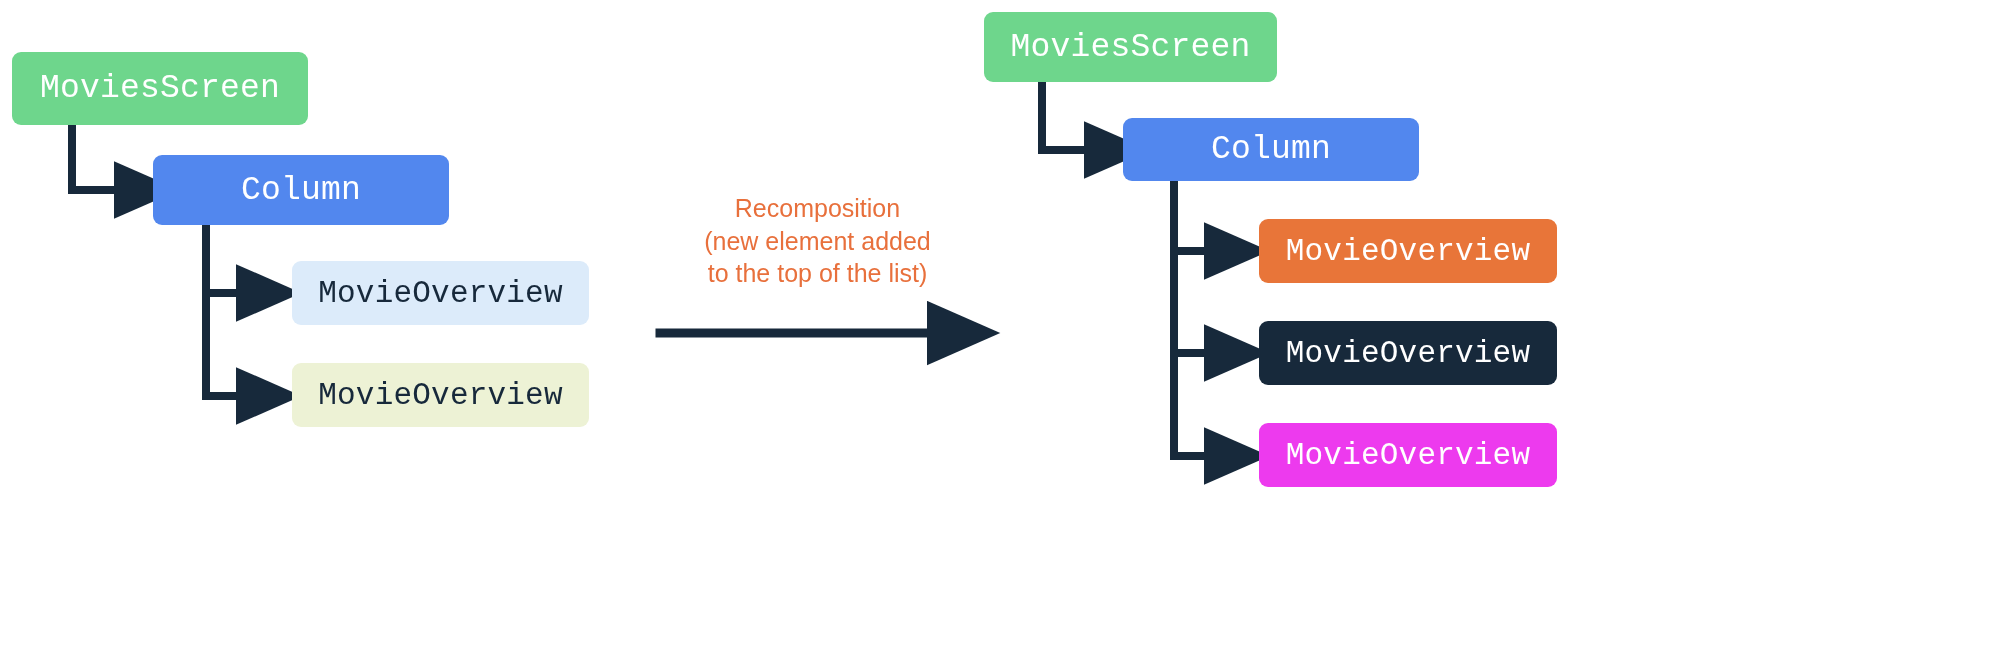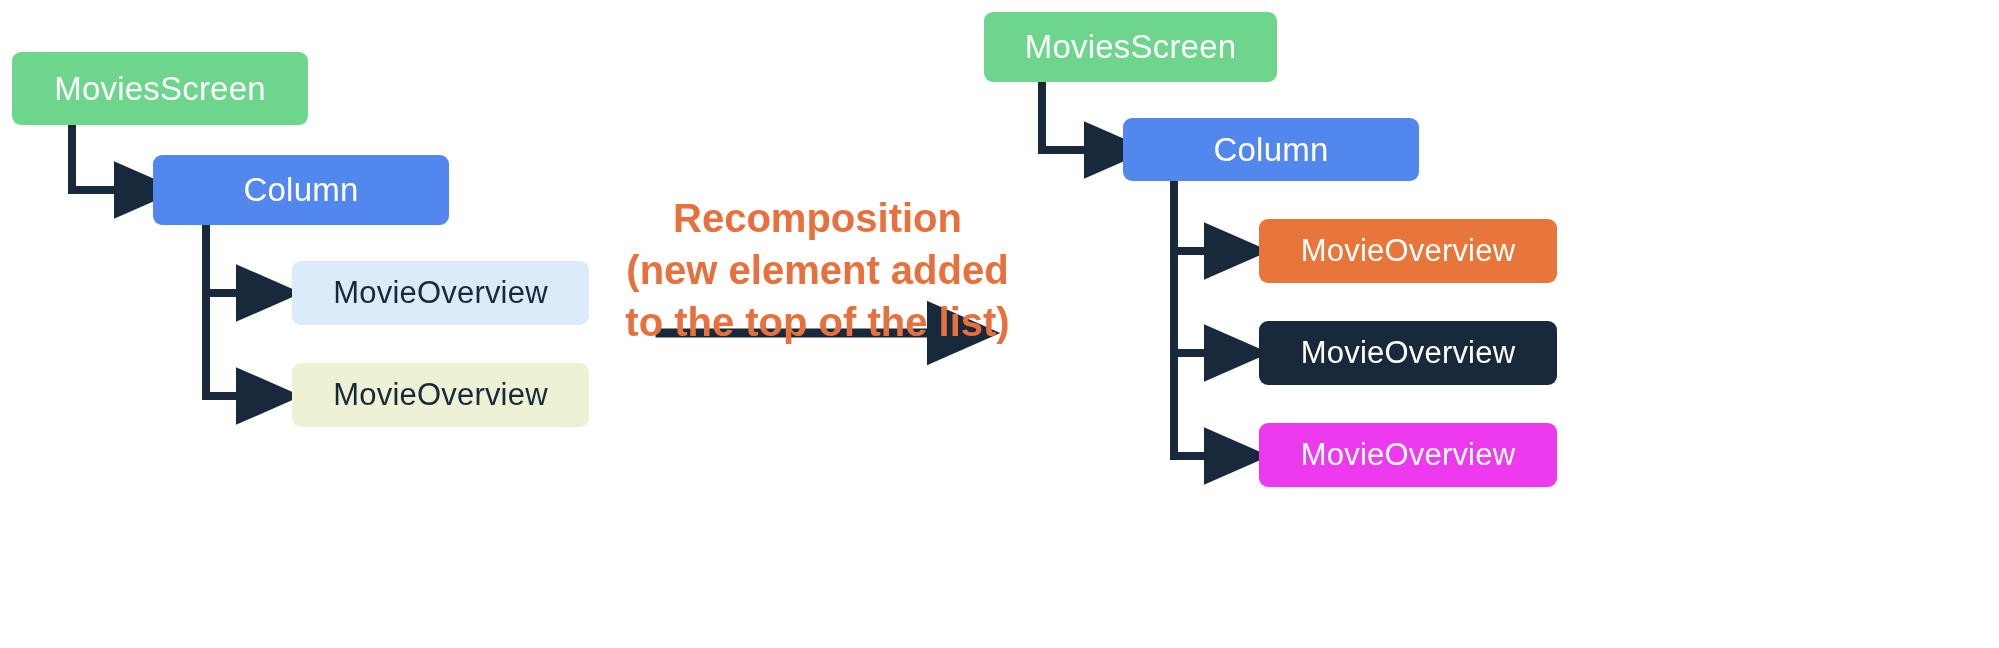--- a/index.html
+++ b/index.html
@@ -12,21 +12,21 @@
   #stage{position:relative;width:1999px;height:648px;}
 
   .node{
     position:absolute;
     border-radius:9px;
     display:flex;align-items:center;justify-content:center;
     box-sizing:border-box;
     white-space:nowrap;
     letter-spacing:.2px;
   }
-  .node span{pointer-events:none;}
+  .node span{pointer-events:none;font-family:Liberation Mono, monospace;}
 
   .svg-layer{position:absolute;left:0;top:0;width:1999px;height:648px;overflow:visible;}
 
   .caption{
     position:absolute;
     text-align:center;
     line-height:1.30;
     white-space:pre;
   }
 </style>
@@ -82,21 +82,21 @@
   <div class="node" style="left: 153px; top: 155px; width: 296px; height: 70px; background: rgb(82, 135, 238); color: rgb(255, 255, 255); font-size: 33px;">
     <span>Column</span>
   </div>
   <div class="node" style="left: 292px; top: 261px; width: 297px; height: 64px; background: rgb(220, 235, 250); color: rgb(23, 41, 59); font-size: 31px;">
     <span>MovieOverview</span>
   </div>
   <div class="node" style="left: 292px; top: 363px; width: 297px; height: 64px; background: rgb(237, 242, 213); color: rgb(23, 41, 59); font-size: 31px;">
     <span>MovieOverview</span>
   </div>
 
-  <div class="caption" id="caption" style="color: rgb(232, 112, 60); font-size: 40px; width: 420px; left: 607.5px; top: 192px; font-weight: bold;">Recomposition
+  <div class="caption" id="caption" style="color: rgb(232, 112, 60); font-size: 25px; width: 420px; left: 607.5px; top: 192px;">Recomposition
 (new element added
 to the top of the list)</div>
 
   <div class="node" style="left: 984px; top: 12px; width: 293px; height: 70px; background: rgb(110, 214, 140); color: rgb(255, 255, 255); font-size: 33px;">
     <span>MoviesScreen</span>
   </div>
   <div class="node" style="left: 1123px; top: 118px; width: 296px; height: 63px; background: rgb(82, 135, 238); color: rgb(255, 255, 255); font-size: 33px;">
     <span>Column</span>
   </div>
   <div class="node" style="left: 1259px; top: 219px; width: 298px; height: 64px; background: rgb(232, 117, 57); color: rgb(255, 255, 255); font-size: 31px;">

